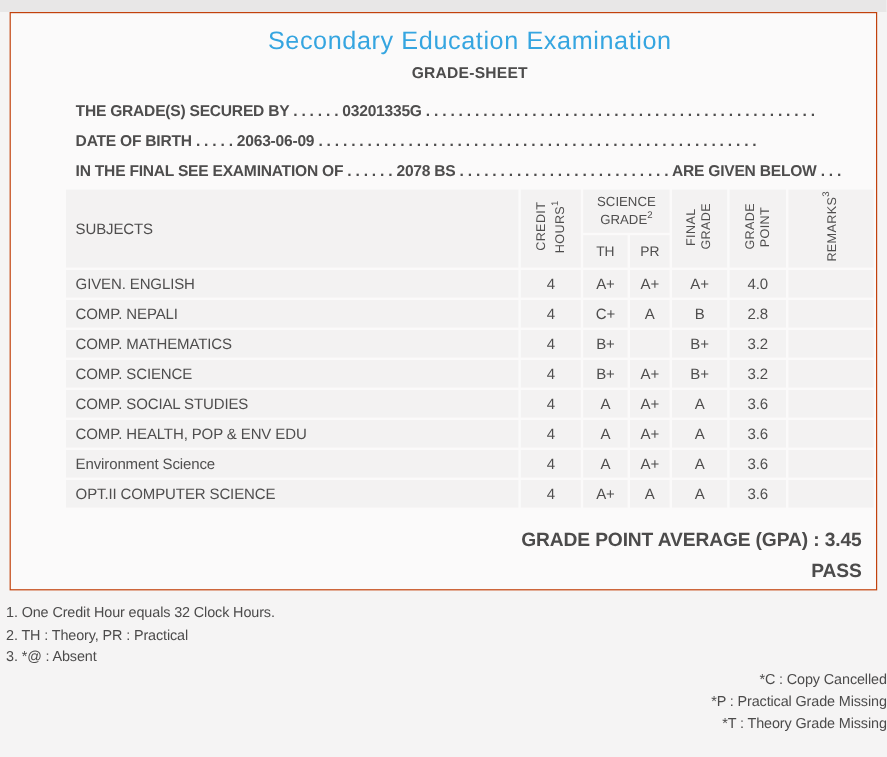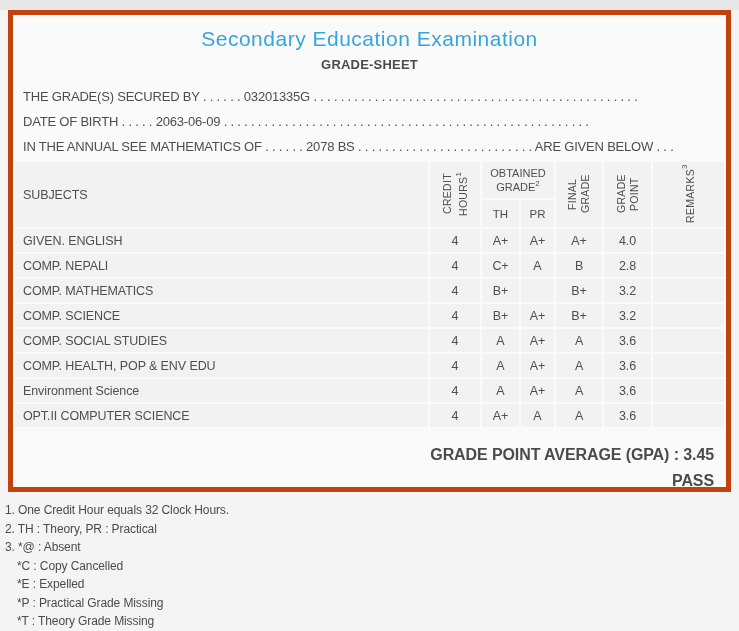--- a/index.html
+++ b/index.html
@@ -15,22 +15,23 @@
     height: 631px;
     background: #f5f4f4;
     overflow: hidden;
   }
   .top-strip { height: 10px; width: 100%; background: #e8e7e7; }
 
   .card {
     margin: 0 8px;
     height: 482px;
     background: #fbfafa;
-    border: 5px solid #c2410c;
+    border: 1px solid #c2410c;
     overflow: hidden;
+    padding-left: 44px;
   }
 
   .doc-title {
     margin-top: 10px;
     text-align: center;
     font-size: 21px;
     font-weight: 400;
     letter-spacing: 0.5px;
     color: #35a5e0;
     line-height: 27px;
@@ -41,21 +42,21 @@
     font-size: 13px;
     font-weight: 700;
     letter-spacing: 0.2px;
     color: #4c4b4b;
     line-height: 16px;
   }
 
   .info-lines { margin-top: 11px; padding: 0 10px; }
   .info-line {
     font-size: 13px;
-    font-weight: 400;
+    font-weight: 700;
     letter-spacing: -0.2px;
     line-height: 25px;
     white-space: nowrap;
     overflow: hidden;
     color: #4e4d4d;
   }
   .info-line span { display: inline; }
 
   table.grades {
     width: 100%;
@@ -95,21 +96,21 @@
   .summary { margin-top: 13px; padding-right: 12px; text-align: right; }
   .summary div { line-height: 26px; font-size: 16px; font-weight: 700; letter-spacing: -0.1px; }
 
   .footnotes { padding: 9px 0 0 5px; }
   .footnote {
     font-size: 12px;
     line-height: 18.5px;
     letter-spacing: -0.1px;
     color: #4c4b4b;
   }
-  .footnote.indent { padding-left: 12px; }
+  .footnote.indent { padding-left: 12px; text-align: right; }
 </style>
 </head>
 <body>
 
 <div class="page">
   <div class="top-strip"></div>
 
   <div class="card">
     <h1 class="doc-title">Secondary Education Examination</h1>
     <h2 class="doc-subtitle">GRADE-SHEET</h2>
@@ -121,21 +122,21 @@
         <span>03201335G</span>
         <span>. . . . . . . . . . . . . . . . . . . . . . . . . . . . . . . . . . . . . . . . . . . . . . . .</span>
       </div>
       <div class="info-line">
         <span>DATE OF BIRTH</span>
         <span>. . . . .</span>
         <span>2063-06-09</span>
         <span>. . . . . . . . . . . . . . . . . . . . . . . . . . . . . . . . . . . . . . . . . . . . . . . . . . . . . .</span>
       </div>
       <div class="info-line">
-        <span>IN THE ANNUAL SEE MATHEMATICS OF</span>
+        <span>IN THE FINAL SEE EXAMINATION OF</span>
         <span>. . . . . .</span>
         <span>2078 BS</span>
         <span>. . . . . . . . . . . . . . . . . . . . . . . . . .</span>
         <span>ARE GIVEN BELOW</span>
         <span>. . .</span>
       </div>
     </div>
 
     <table class="grades">
       <colgroup>
@@ -147,21 +148,21 @@
         <col style="width:47px">
         <col style="width:71px">
       </colgroup>
       <thead>
         <tr class="h-row1">
           <th class="subjects-h" rowspan="2">SUBJECTS</th>
           <th rowspan="2">
             <span class="vtext"><span>CREDIT HOURS</span><sup>1</sup></span>
           </th>
           <th colspan="2">
-            <span>OBTAINED GRADE</span><sup>2</sup>
+            <span>SCIENCE GRADE</span><sup>2</sup>
           </th>
           <th rowspan="2">
             <span class="vtext">FINAL GRADE</span>
           </th>
           <th rowspan="2">
             <span class="vtext">GRADE POINT</span>
           </th>
           <th rowspan="2">
             <span class="vtext"><span>REMARKS</span><sup>3</sup></span>
           </th>
@@ -256,17 +257,16 @@
       <div>PASS</div>
     </div>
   </div>
 
   <div class="footnotes">
 
   <div class="footnote">1. One Credit Hour equals 32 Clock Hours.</div>
       <div class="footnote">2. TH : Theory, PR : Practical</div>
       <div class="footnote">3. *@ : Absent</div>
       <div class="footnote indent">*C : Copy Cancelled</div>
-      <div class="footnote indent">*E : Expelled</div>
       <div class="footnote indent">*P : Practical Grade Missing</div>
       <div class="footnote indent">*T : Theory Grade Missing</div>
     </div>
 </div>
 
 </body></html>

